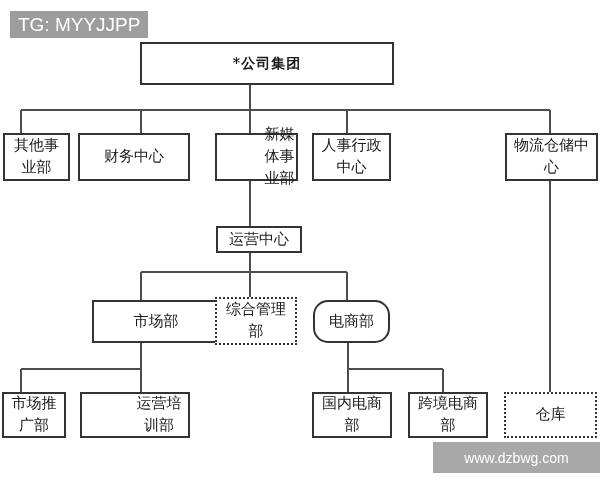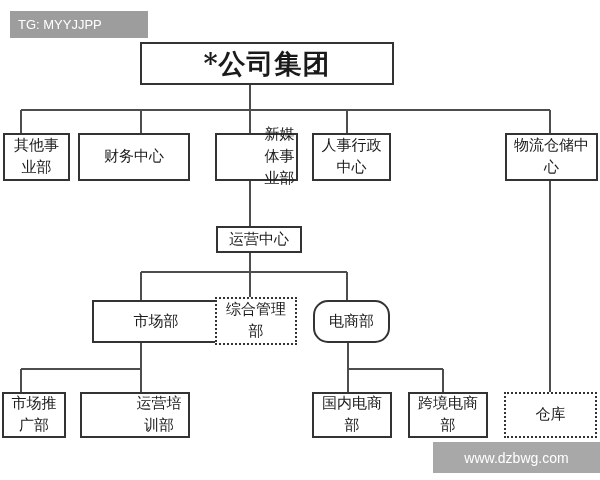--- a/index.html
+++ b/index.html
@@ -34,34 +34,34 @@
     justify-content: center;
     text-align: center;
     white-space: pre-line;
     font-size: 15px;
     line-height: 1.45;
   }
   .node.dotted {
     border-style: dotted;
   }
   .node.root {
-    font-size: 27px;
+    font-size: 14px;
     font-weight: bold;
     letter-spacing: 1px;
   }
   .badge {
     position: absolute;
     left: 10px;
     top: 11px;
     width: 138px;
     height: 27px;
     background: #9d9d9d;
     color: #ffffff;
     font-family: "Liberation Sans", sans-serif;
-    font-size: 13px;
+    font-size: 19px;
     display: flex;
     align-items: center;
     padding-left: 8px;
     box-sizing: border-box;
   }
   .watermark {
     position: absolute;
     left: 433px;
     top: 442px;
     width: 167px;

